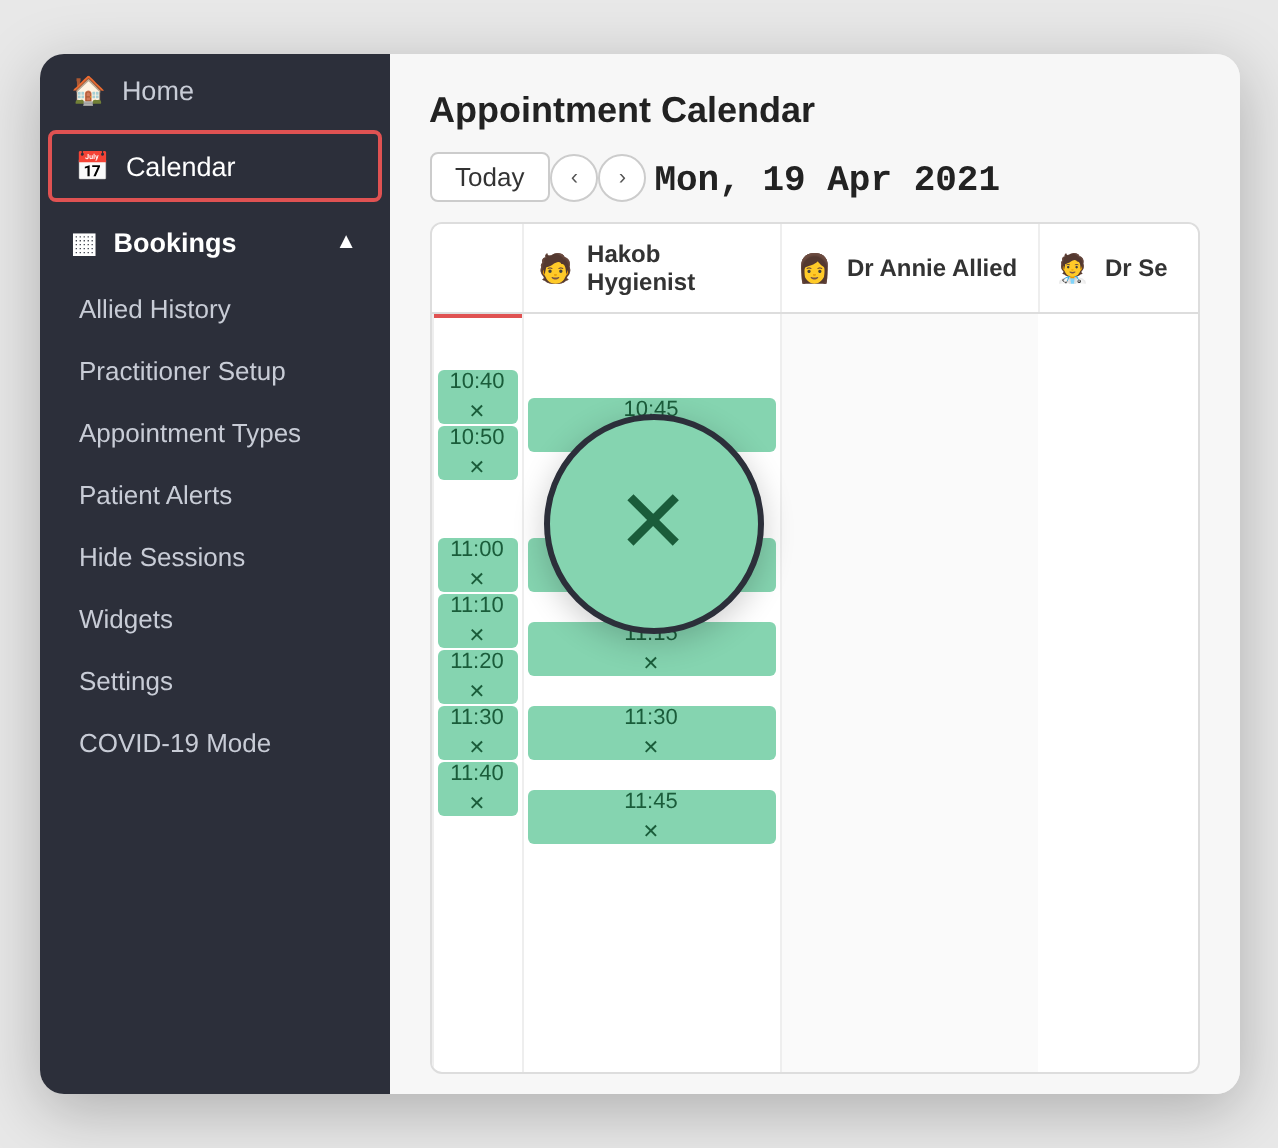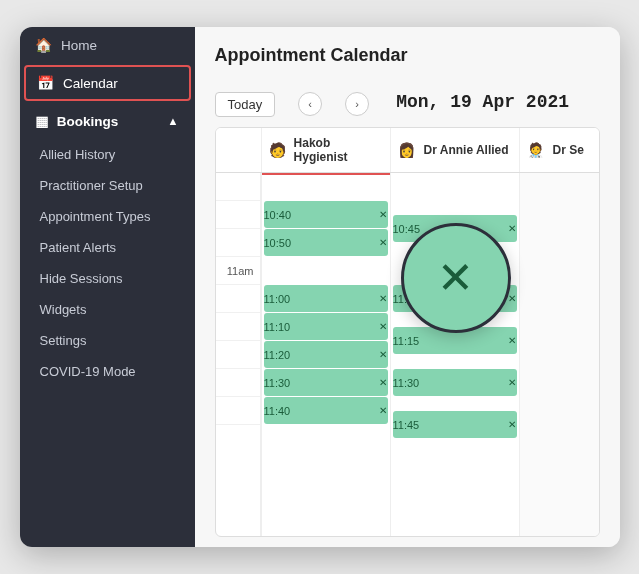--- a/index.html
+++ b/index.html
@@ -76,24 +76,23 @@
       overflow: hidden;
     }
     .page-title {
       padding: 18px 20px 10px;
       font-size: 18px;
       font-weight: 700;
       color: #222;
     }
     .calendar-nav {
       display: flex;
-      align-items: flex-start;
-      gap: 23px;
+      align-items: flex-end;
+      gap: 0;
       padding: 0 20px 10px;
-      margin-top: 16px;
     }
     .today-btn {
       background: #fff;
       border: 1px solid #ccc;
       border-radius: 4px;
       padding: 4px 12px;
       font-size: 13px;
       cursor: pointer;
       color: #333;
     }
@@ -188,20 +187,21 @@
       left: 2px;
       right: 2px;
       background: #85d4b0;
       border-radius: 3px;
       display: flex;
       align-items: center;
       justify-content: space-between;
       padding: 0 0;
       font-size: 11px;
       color: #1a5c3a;
+      flex-direction: column;
     }
     .appt-block .close-x {
       font-size: 10px;
       color: #1a5c3a;
       cursor: pointer;
     }
     .red-line {
       position: absolute;
       left: 0; right: 0;
       height: 2px;
@@ -305,31 +305,20 @@
           <span>Dr Annie Allied</span>
         </div>
         <div class="cal-header-cell">
           <span class="avatar">🧑‍⚕️</span>
           <span>Dr Se</span>
         </div>
       </div>
 
       <div class="calendar-body">
 
-        <div class="time-col">
-          <div class="time-slot"></div>
-          <div class="time-slot"></div>
-          <div class="time-slot"></div>
-          <div class="time-slot hour-label">11am</div>
-          <div class="time-slot"></div>
-          <div class="time-slot"></div>
-          <div class="time-slot"></div>
-          <div class="time-slot"></div>
-          <div class="time-slot"></div>
-        </div>
 
         <div class="cal-col" style="position:relative;">
           <div class="red-line"></div>
 
           <div class="appt-block" style="top:28px;height:27px;">
             <span>10:40</span>
             <span class="close-x">✕</span>
           </div>
           <div class="appt-block" style="top:56px;height:27px;">
             <span>10:50</span>

